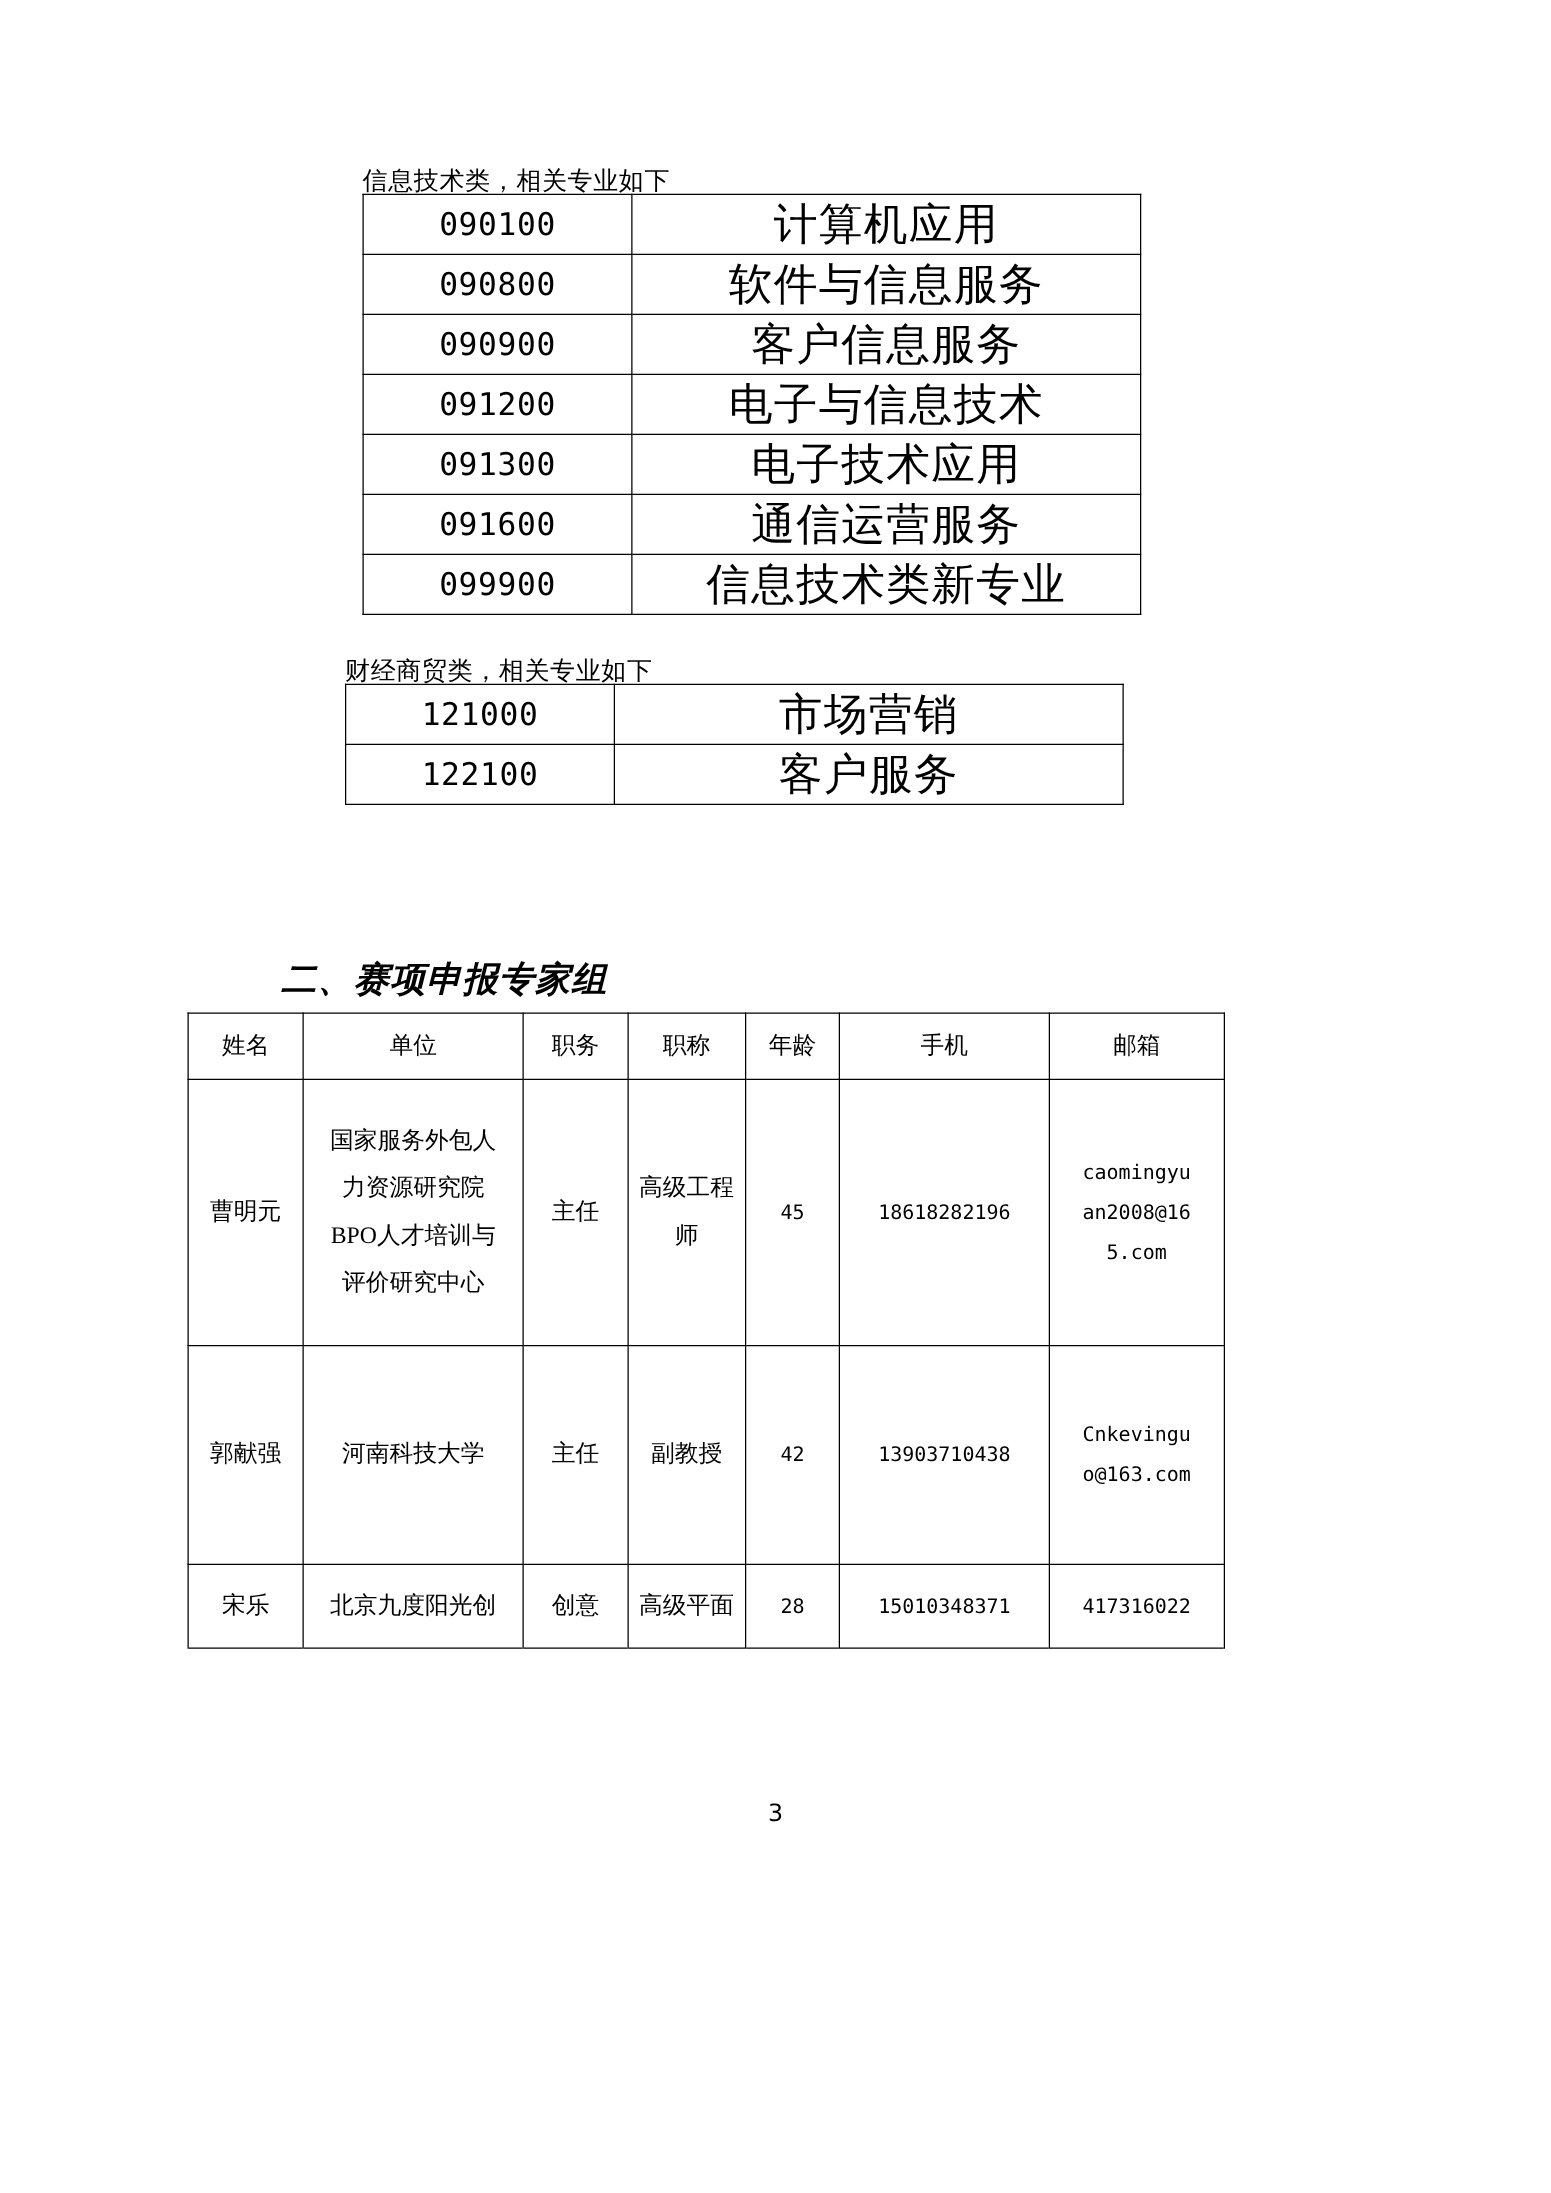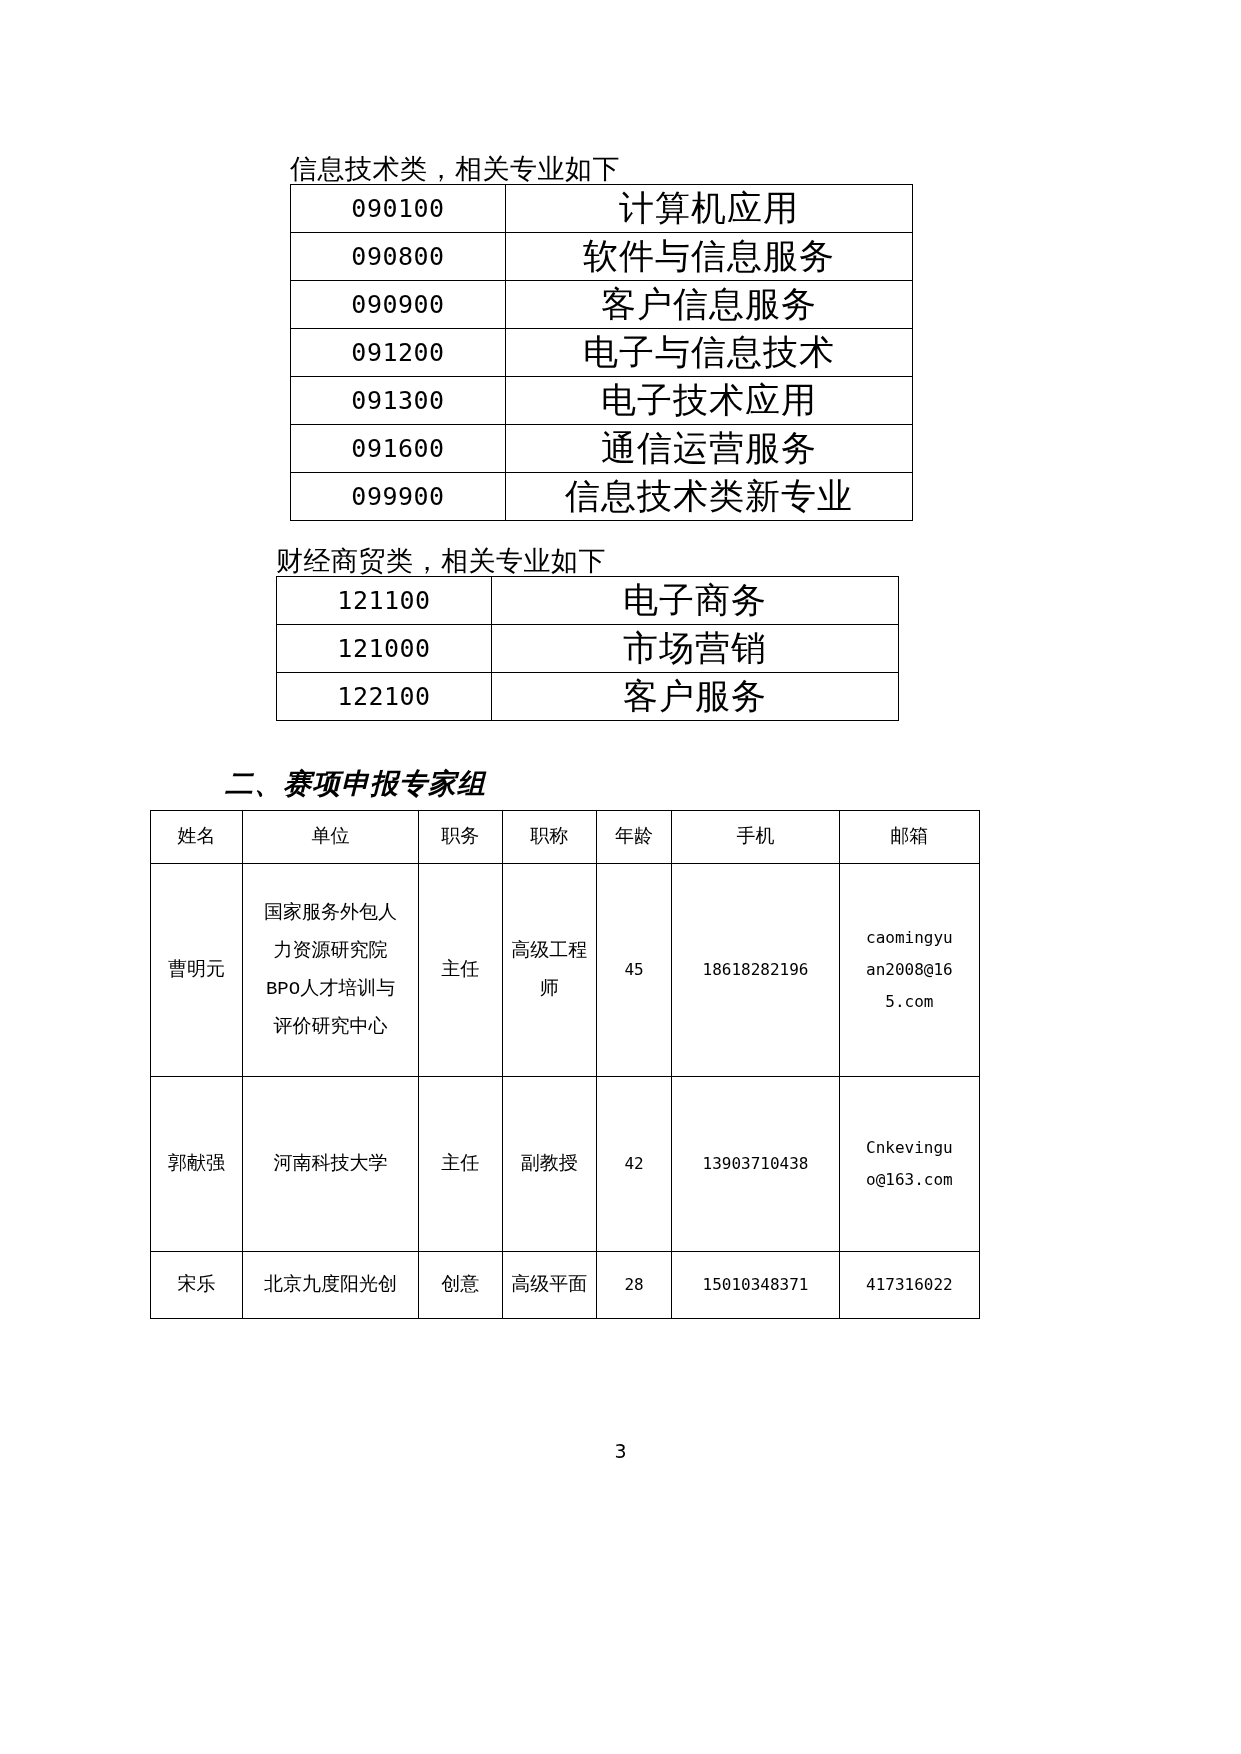--- a/index.html
+++ b/index.html
@@ -19,25 +19,24 @@
   .page {
     position: relative;
     width: 1241px;
     height: 1754px;
     box-sizing: border-box;
   }
 
   
   .cat-heading {
     font-family: "DejaVu Sans", sans-serif;
-    font-size: 27px;
+    font-size: 20px;
     line-height: 1.1;
     letter-spacing: 0.5px;
     white-space: nowrap;
-    margin-top: 21px;
   }
 
   .code-table {
     border-collapse: collapse;
     table-layout: fixed;
     border: 1.6px solid #000;
     padding-left: 40px;
   }
   .code-table td {
     border: 1.2px solid #000;
@@ -74,21 +73,21 @@
     border-collapse: collapse;
     table-layout: fixed;
     width: 830px;
     border: 1.6px solid #000;
   }
   .expert-table th,
   .expert-table td {
     border: 1.1px solid #000;
     text-align: center;
     vertical-align: middle;
-    font-family: Liberation Mono, monospace;
+    font-family: Liberation Serif, serif;
     font-weight: normal;
     font-size: 19px;
     padding: 2px 2px;
     line-height: 2.0;
     word-break: break-all;
   }
   .expert-table thead th {
     height: 48px;
     line-height: 1.2;
     border-bottom: 1.8px solid #000;
@@ -176,24 +175,20 @@
 
   <div class="block-b">
     <div class="cat-heading">财经商贸类，相关专业如下</div>
 
     <table class="code-table">
       <colgroup>
           <col class="col-code">
           <col class="col-major">
         </colgroup>
       <tbody>
-        <tr>
-          <td class="code">121100</td>
-          <td class="major">电子商务</td>
-        </tr>
         <tr>
           <td class="code">121000</td>
           <td class="major">市场营销</td>
         </tr>
         <tr>
           <td class="code">122100</td>
           <td class="major">客户服务</td>
         </tr>
       </tbody>
     </table>

